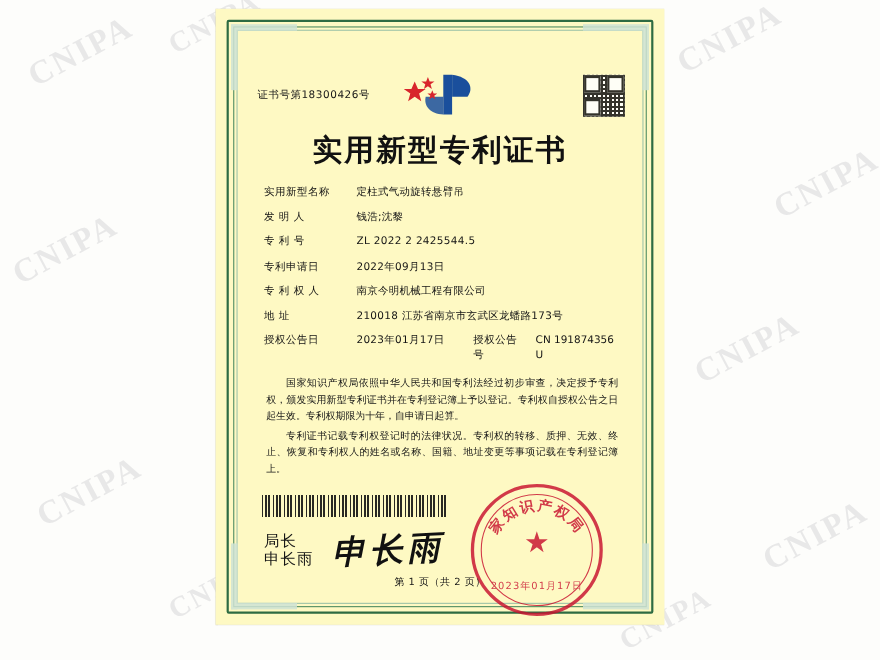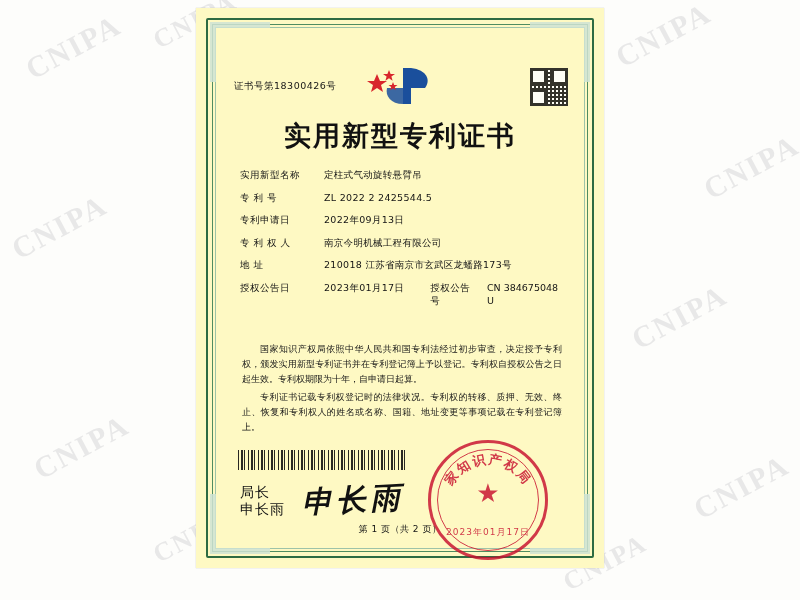--- a/index.html
+++ b/index.html
@@ -341,40 +341,44 @@
       </div>
 
       <div class="doc-title">实用新型专利证书</div>
 
       <div class="fields">
         <div class="field-row">
           <div class="field-label">实用新型名称</div>
           <div class="field-value">定柱式气动旋转悬臂吊</div>
         </div>
         <div class="field-row">
+          <div class="field-label">发 明 人</div>
+          <div class="field-value">钱浩;沈黎</div>
+        </div>
+        <div class="field-row">
           <div class="field-label">专 利 号</div>
           <div class="field-value">ZL 2022 2 2425544.5</div>
         </div>
         <div class="field-row">
           <div class="field-label">专利申请日</div>
           <div class="field-value">2022年09月13日</div>
         </div>
         <div class="field-row">
           <div class="field-label">专 利 权 人</div>
           <div class="field-value">南京今明机械工程有限公司</div>
         </div>
         <div class="field-row">
           <div class="field-label">地 址</div>
           <div class="field-value">210018 江苏省南京市玄武区龙蟠路173号</div>
         </div>
         <div class="field-row dual">
           <div class="field-label">授权公告日</div>
           <div class="field-value">2023年01月17日</div>
           <div class="second-label">授权公告号</div>
-          <div class="second-value">CN 384675048 U</div>
+          <div class="second-value">CN 191874356 U</div>
         </div>
       </div>
 
       <div class="paragraphs">
         <p>国家知识产权局依照中华人民共和国专利法经过初步审查，决定授予专利权，颁发实用新型专利证书并在专利登记簿上予以登记。专利权自授权公告之日起生效。专利权期限为十年，自申请日起算。</p>
         <p>专利证书记载专利权登记时的法律状况。专利权的转移、质押、无效、终止、恢复和专利权人的姓名或名称、国籍、地址变更等事项记载在专利登记簿上。</p>
       </div>
 
       <div class="barcode"></div>
 

